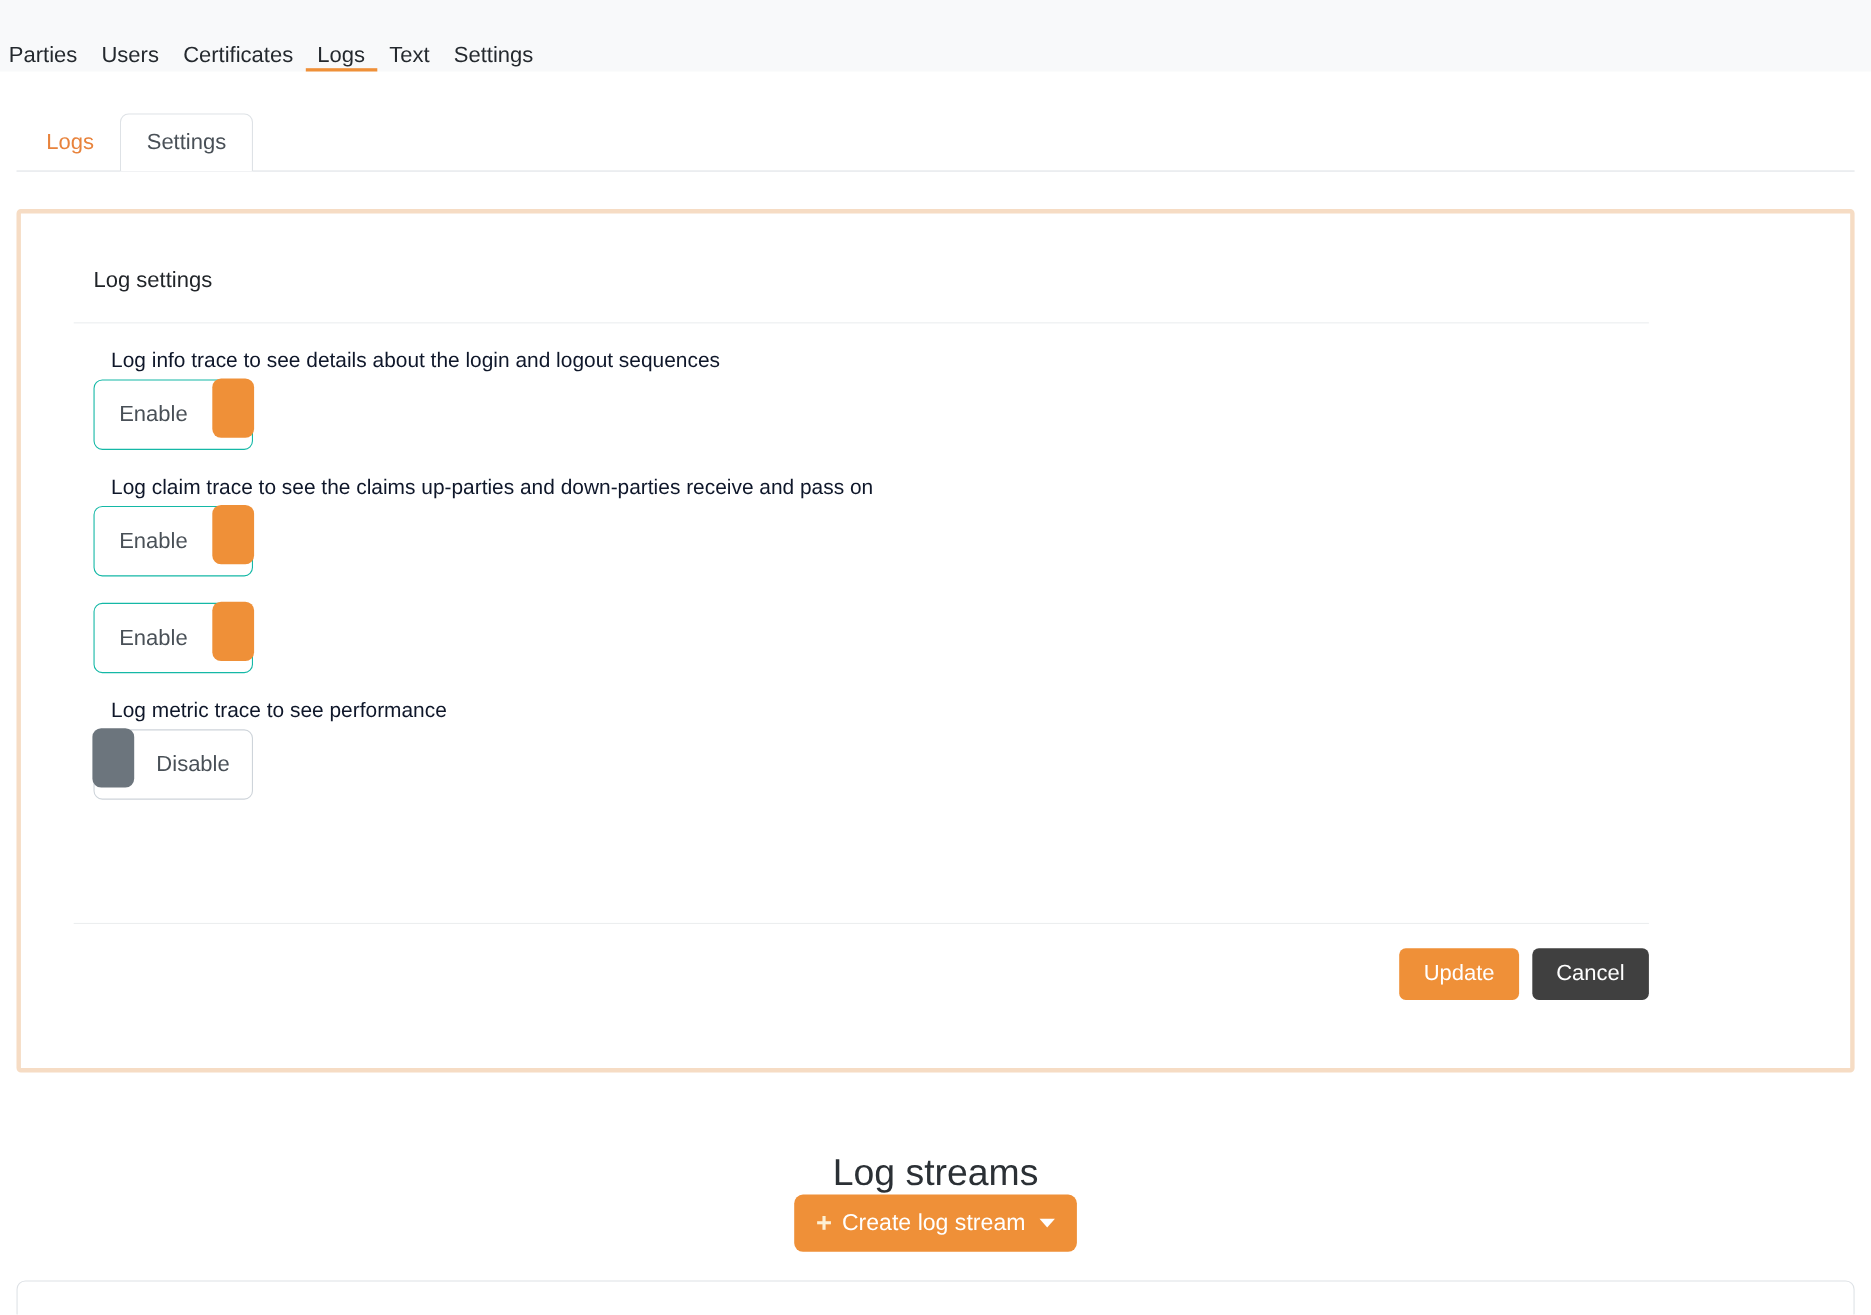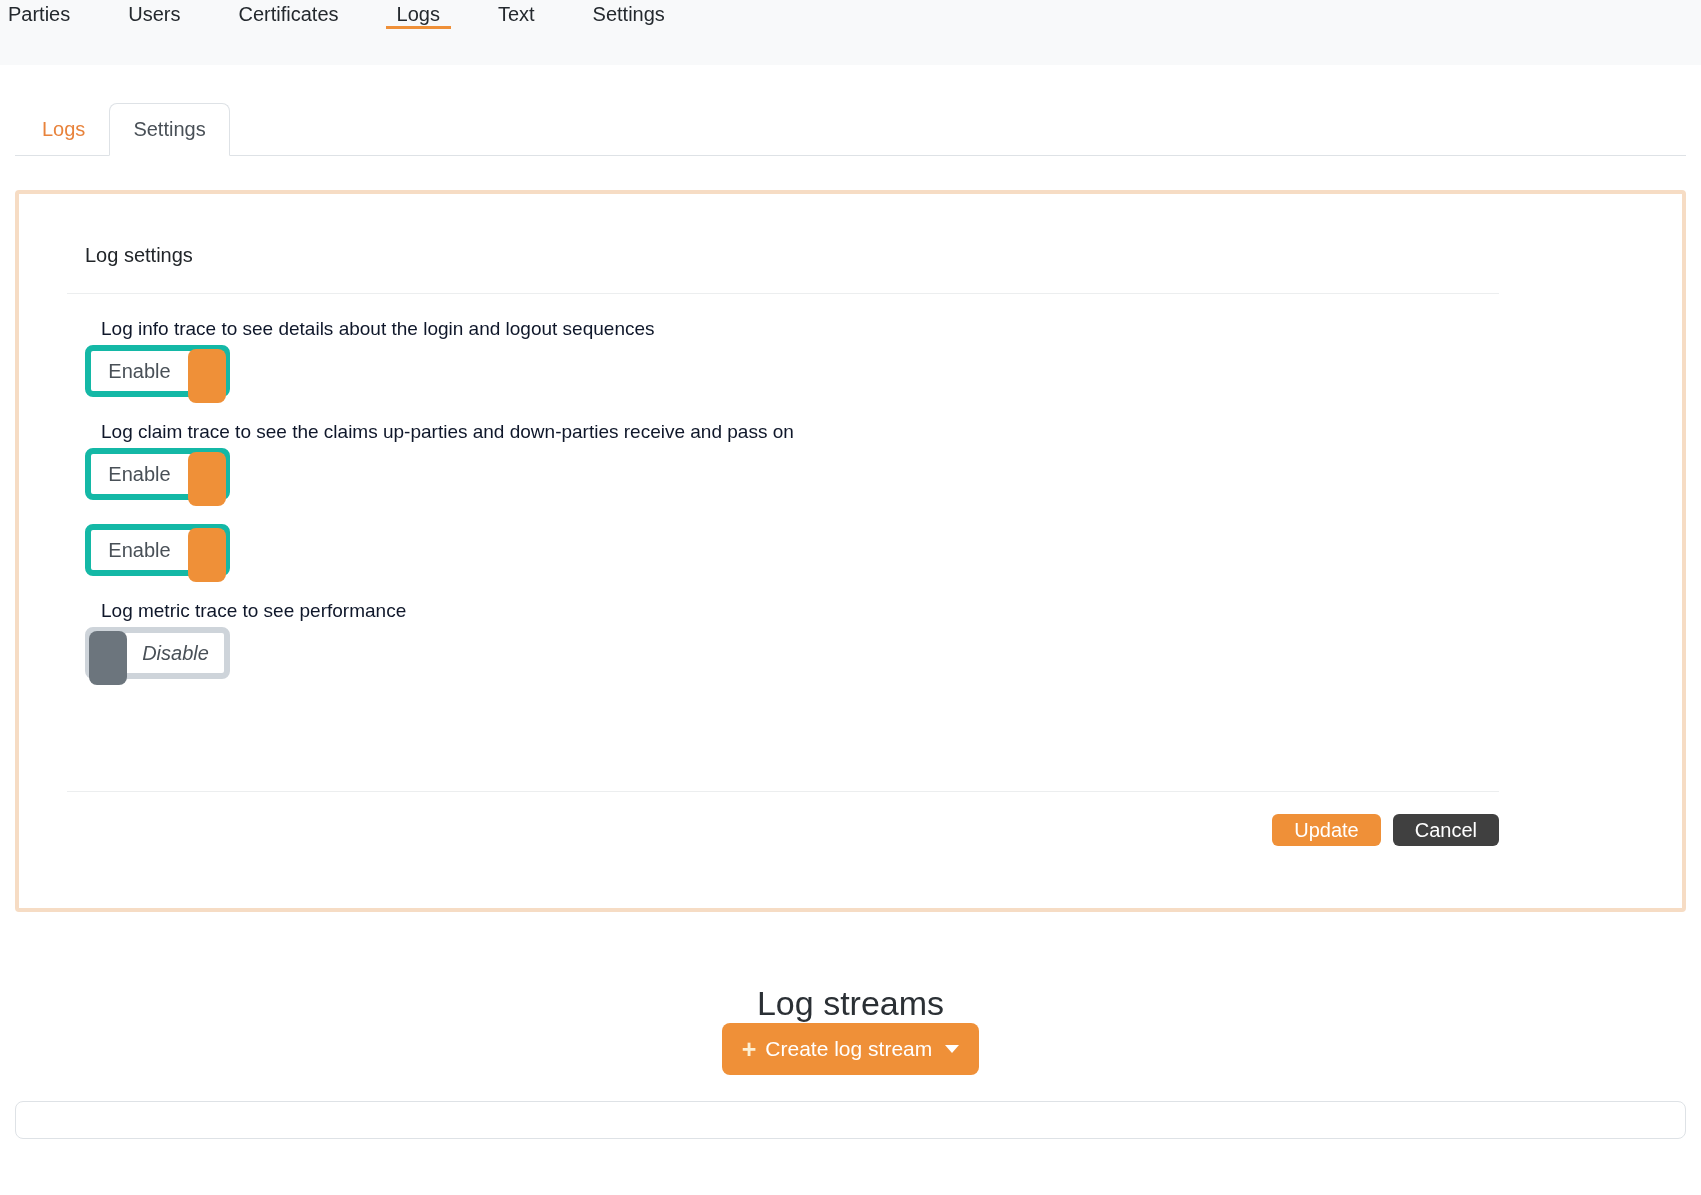--- a/index.html
+++ b/index.html
@@ -5,22 +5,22 @@
   * { box-sizing: border-box; }
   html, body { margin:0; padding:0; }
   body {
     width:1701px; height:1195px; background:#ffffff;
     font-family:"Liberation Sans","DejaVu Sans",sans-serif;
     color:#212529;
   }
 
   
   .navbar {
-    display:flex; align-items:flex-start;
-    height:65px; background:#f8f9fa; padding:0 16px 0 8px;gap:36px;
+    display:flex; align-items:flex-end;
+    height:65px; background:#f8f9fa; padding:0 16px 0 8px;
   }
   .nav-item {
     display:flex; align-items:center;
     padding:3px 11px 0 11px; font-size:20px; color:#24292e;
     border-bottom:3px solid transparent; cursor:pointer; white-space:nowrap;
   }
   .nav-item:first-child { padding-left:0; }
   .nav-item.active { border-bottom-color:#ef9038; }
 
   
@@ -42,38 +42,38 @@
     padding:50px 48px 62px 48px; background:#fff;
   }
   .panel-title { font-size:20px; font-weight:400; margin:0 0 0 18px; color:#212529; }
   .hr { border:0; border-top:1px solid #eceeef; height:0; margin:26px 135px 0 0; }
   .hr.bottom { margin-top:112px; }
 
   .toggle-group { margin:24px 0 0 18px; }
   .toggle-label { font-size:19px; line-height:21px; color:#0f172a; margin:0 0 6px 16px; }
 
   .toggle {
-    position:relative; width:145px; height:52px;
-    border:6px solid #14b8a6; border-radius:8px; background:#fff;
+    position:relative; width:145px; height:64px;
+    border:1px solid #14b8a6; border-radius:8px; background:#fff;
     display:flex; align-items:center; cursor:pointer;
   }
   .toggle .toggle-text { flex:1; text-align:center; font-size:20px; color:#495057; }
   .toggle .knob {
     position:absolute; top:-2px; width:38px; height:54px;
     border-radius:8px; background:#ef9038;
   }
   .toggle.on  .knob { right:-2px; }
   .toggle.on  .toggle-text { padding-right:36px; }
-  .toggle.off { border-color:#ced4da;font-style:italic; }
+  .toggle.off { border-color:#ced4da; }
   .toggle.off .knob { left:-2px; background:#6c757d; }
   .toggle.off .toggle-text { padding-left:36px; }
 
   .btn-row { display:flex; justify-content:flex-end; gap:12px; margin:22px 135px 0 0; }
   .btn {
-    border:none; border-radius:6px; height:32px; padding:0 22px;
+    border:none; border-radius:6px; height:47px; padding:0 22px;
     font-size:20px; color:#ffffff; cursor:pointer; font-family:inherit;
   }
   .btn.orange { background:#ef9038; }
   .btn.gray   { background:#404040; }
 
   
   .streams-header {
     display:flex; justify-content:space-between; align-items:center;
     margin-top:72px; padding:0 2px;flex-direction:column;
   }

